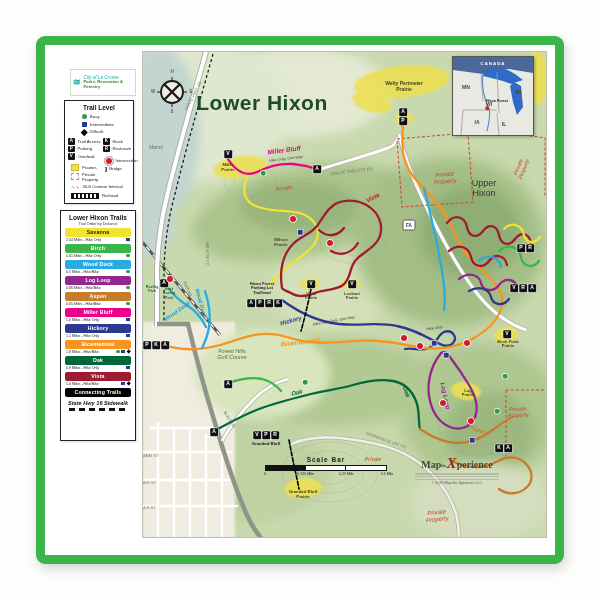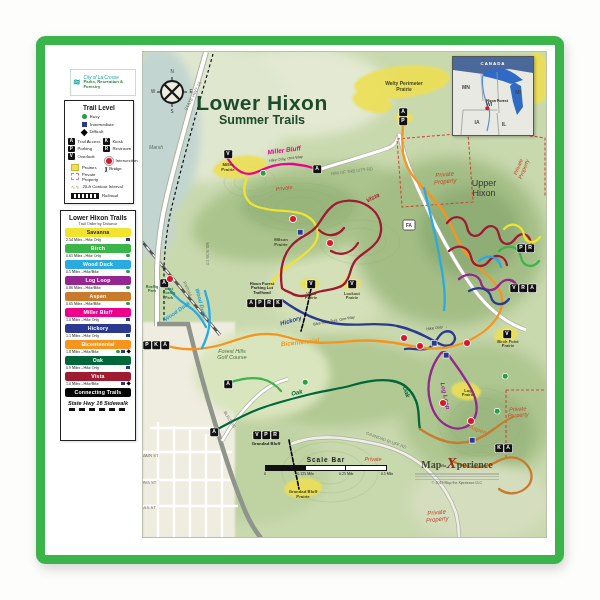--- a/index.html
+++ b/index.html
@@ -368,21 +368,20 @@
 
       <g>
         <path d="M172,85 V115 M157,100 H187" stroke="#1a1a1a" stroke-width="1"></path>
         <circle cx="172" cy="100" r="11" fill="#efeee2" stroke="#1a1a1a" stroke-width="1.8"></circle>
         <path d="M165,93 L179,107 M179,93 L165,107" stroke="#1a1a1a" stroke-width="2.4" stroke-linecap="round"></path>
       </g>
     </svg>
 
     <div class="map-title">
       <div class="t1">Lower Hixon</div>
-      <div class="t2">Summer Trails</div>
     </div>
 
     <div id="labels">
         <div class="lbl" style="left: 50px; top: 44px; font-size: 4.5px; color: rgb(115, 120, 106); --r: -63deg;">STATE HWY 16</div>
         <div class="lbl" style="left: 29px; top: 20px; font-size: 4.5px; color: rgb(51, 51, 51); --r: 0deg;">N</div>
         <div class="lbl" style="left: 48px; top: 40px; font-size: 4.5px; color: rgb(51, 51, 51); --r: 0deg;">E</div>
         <div class="lbl" style="left: 29px; top: 60px; font-size: 4.5px; color: rgb(51, 51, 51); --r: 0deg;">S</div>
         <div class="lbl" style="left: 10px; top: 40px; font-size: 4.5px; color: rgb(51, 51, 51); --r: 0deg;">W</div>
         <div class="lbl" style="left: 13px; top: 96px; font-size: 5px; color: rgb(95, 112, 105); --r: 0deg; font-style: italic;">Marsh</div>
         <div class="lbl" style="left: 261px; top: 35px; font-size: 5px; color: rgb(68, 68, 31); --r: 0deg; font-weight: bold;">Welty Perimeter

